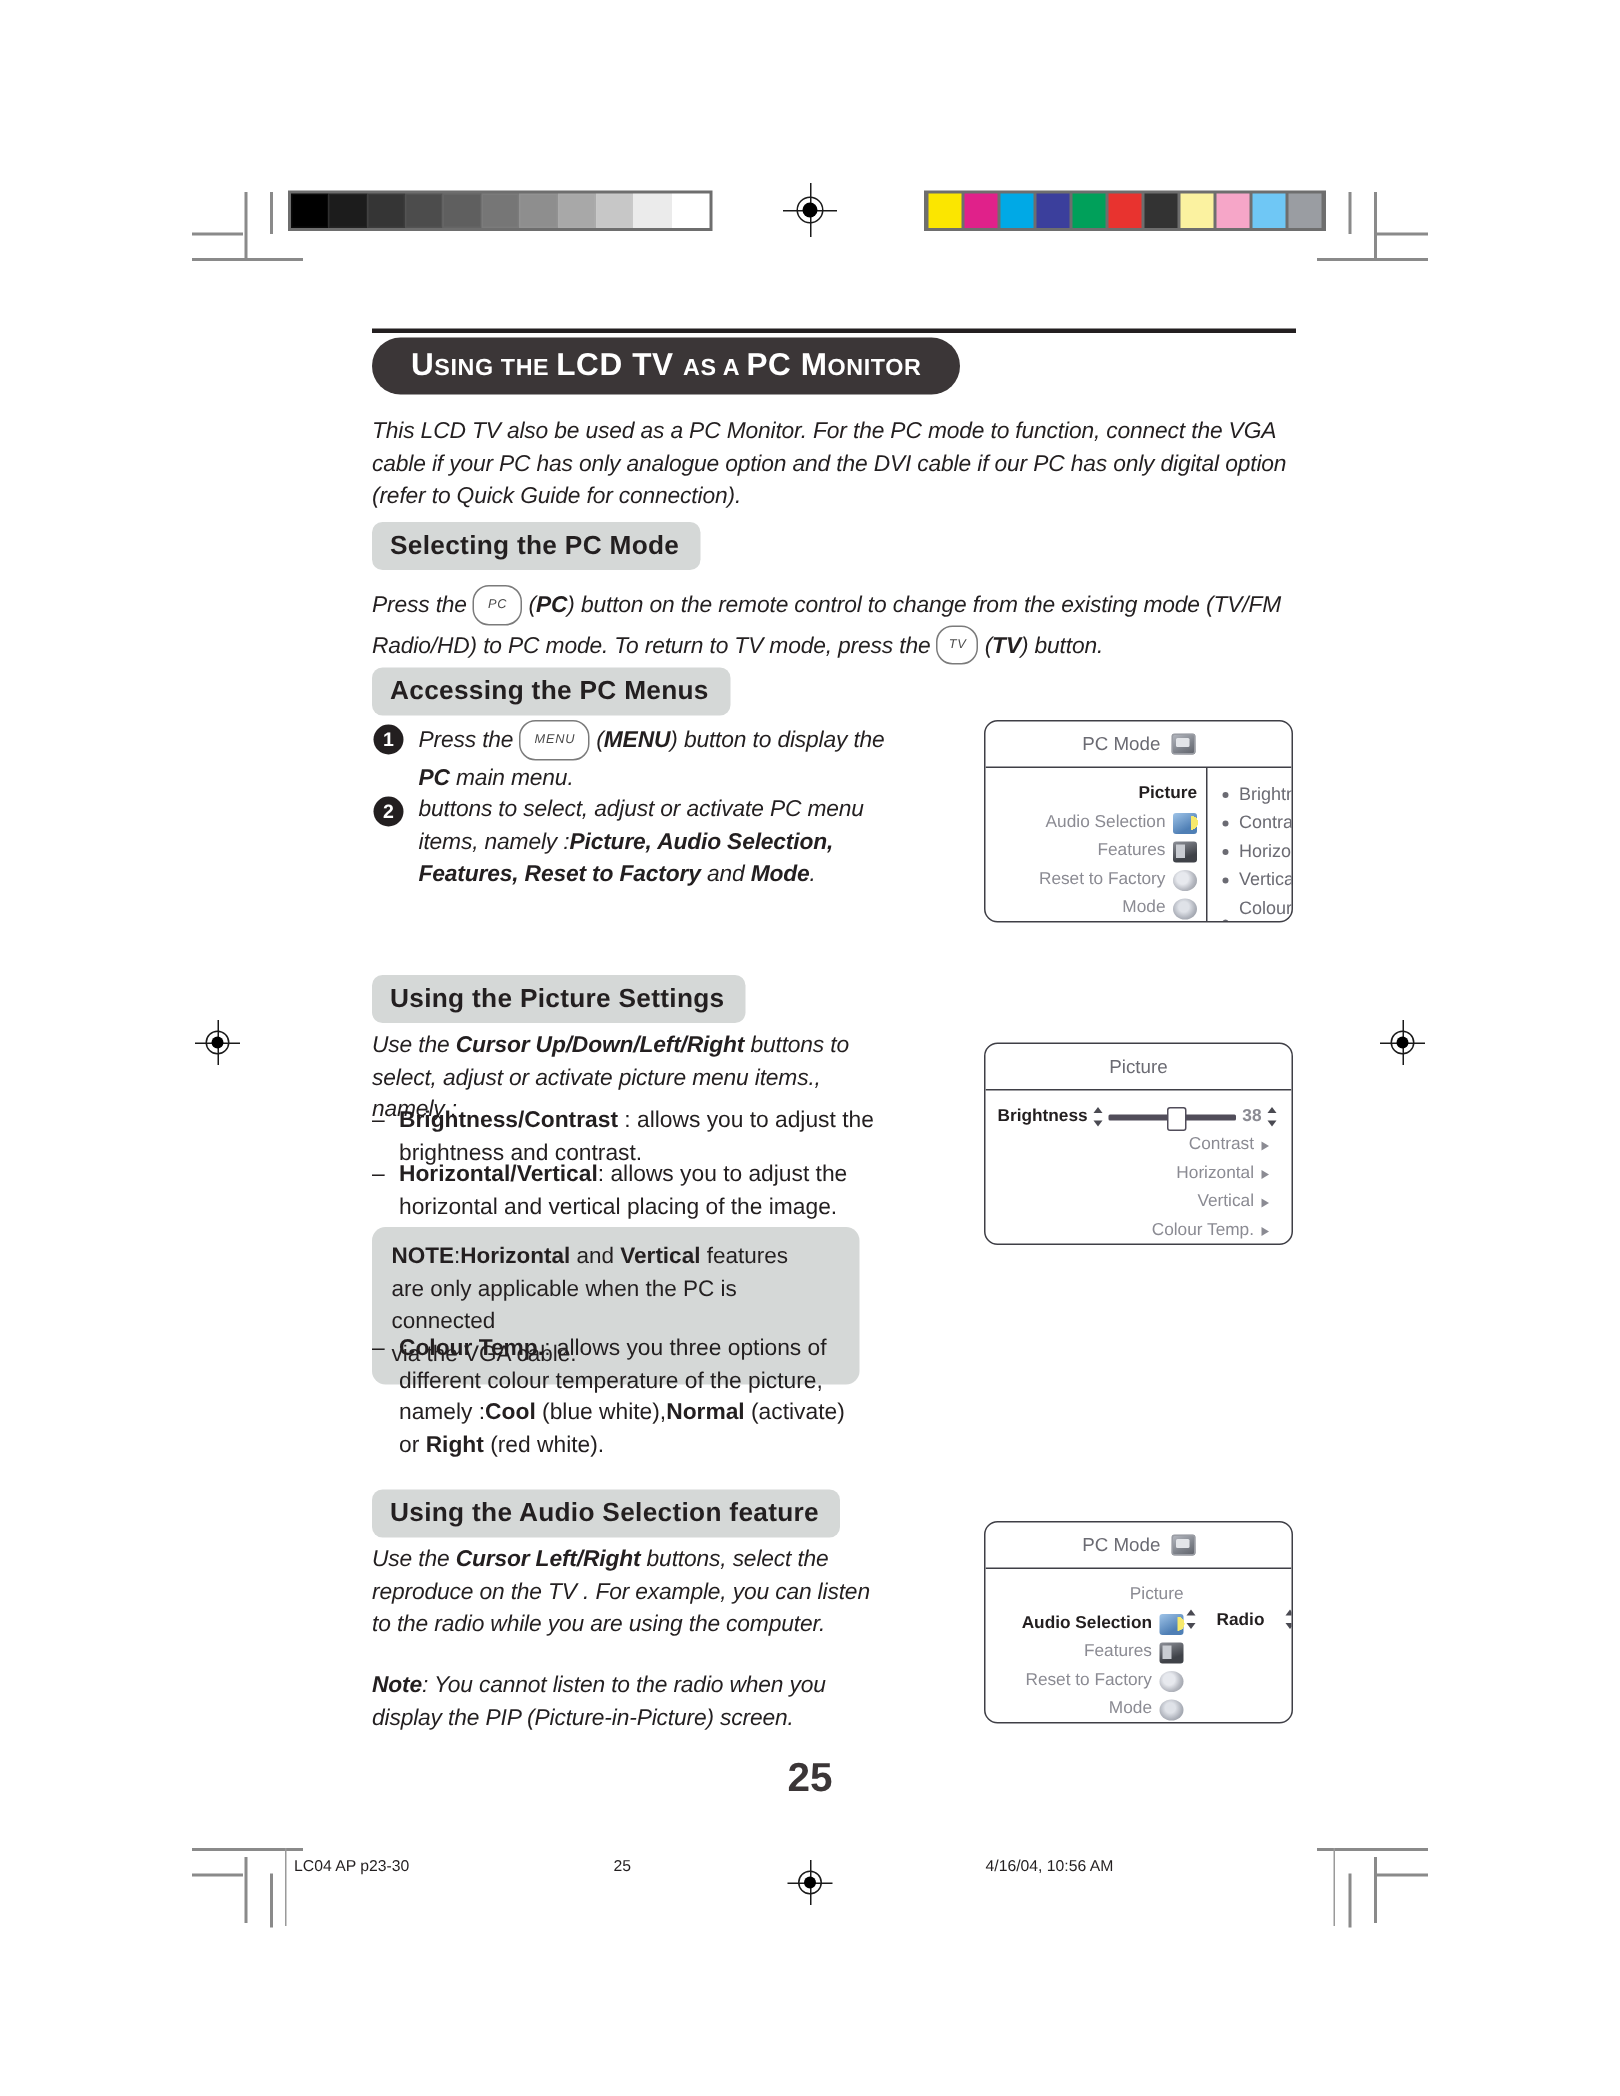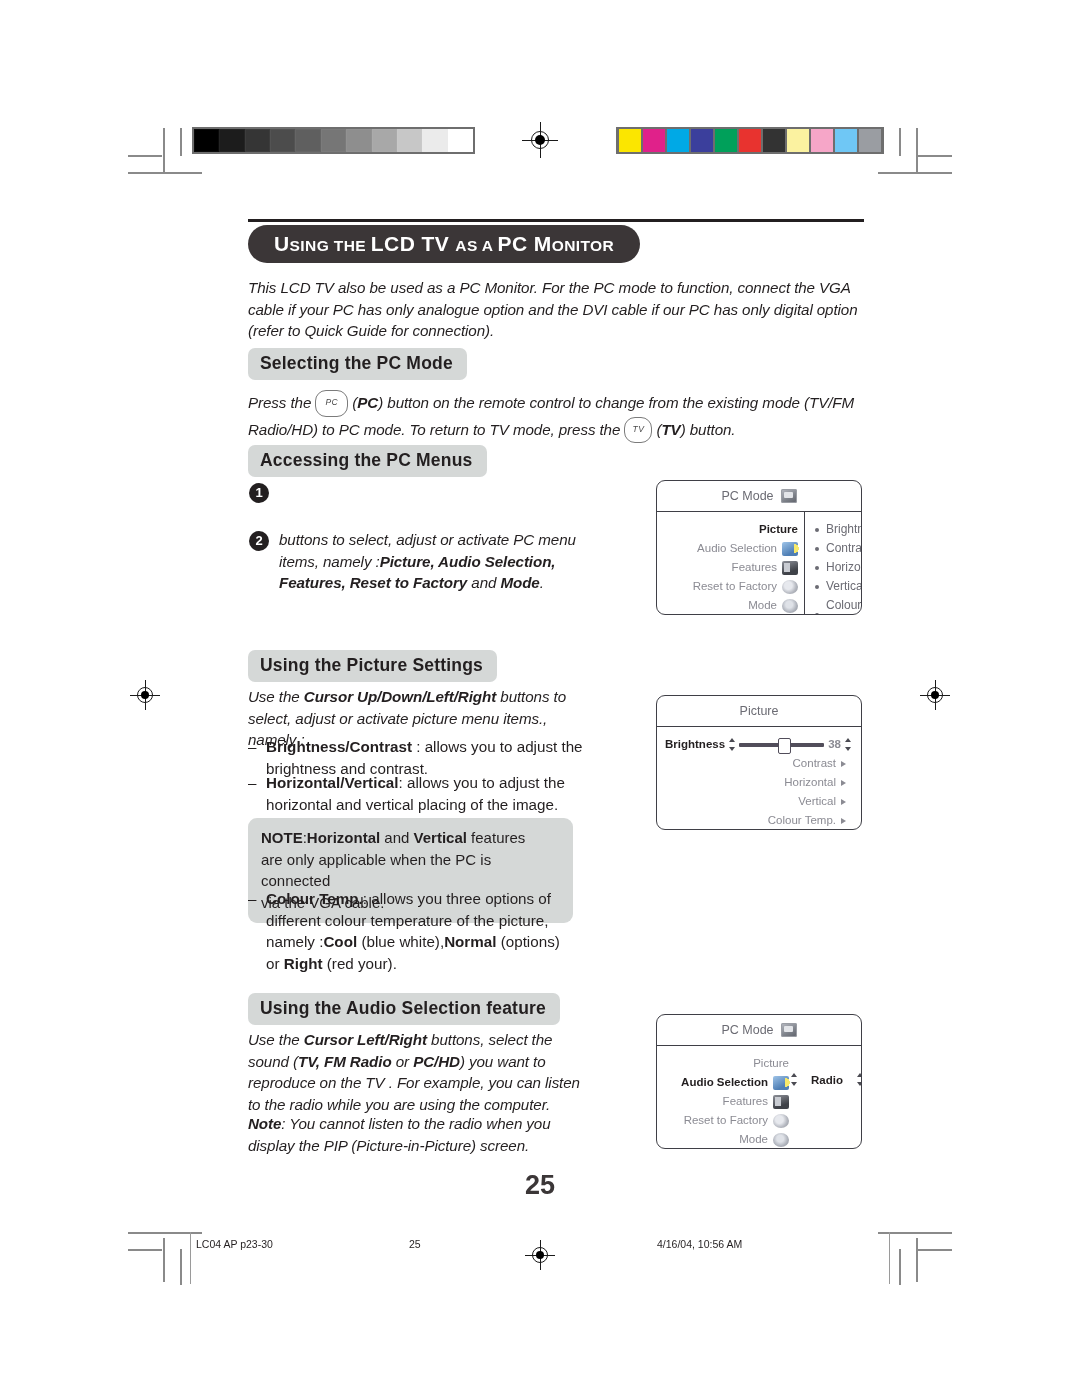--- a/index.html
+++ b/index.html
@@ -377,20 +377,31 @@
     <div>
       <span>Radio/HD) to PC mode. To return to TV mode, press the</span>
       <span class="key wide">TV</span>
       <span>(</span><b>TV</b><span>) button.</span>
     </div>
   </div>
 
   <div class="head-pill" style="left:248px; top:445px;">Accessing the PC Menus</div>
 
   <div class="num-bullet" style="left:249px; top:483px;">1</div>
+  <div class="para" style="left:279px; top:481px; width:330px;">
+    <div>
+      <span>Press the</span>
+      <span class="key">MENU</span>
+      <span>(</span><b>MENU</b><span>) button to display the</span>
+    </div>
+    <div>
+      <b>PC</b>
+      <span>main menu.</span>
+    </div>
+  </div>
 
   <div class="num-bullet" style="left:249px; top:531px;">2</div>
   <div class="para" style="left:279px; top:529px; width:340px;">
     <div>buttons to select, adjust or activate PC menu</div>
     <div>
       <span>items, namely :</span><b>Picture, Audio Selection,</b>
     </div>
     <div>
       <b>Features, Reset to Factory</b>
       <span>and</span>
@@ -491,26 +502,26 @@
 
   <div class="dash-item" style="left:266px; top:888px; width:330px;">
     <span class="dash">–</span>
     <div>
       <b>Colour Temp.</b><span>: allows you three options of</span>
     </div>
     <div>different colour temperature of the picture,</div>
     <div>
       <span>namely :</span><b>Cool</b>
       <span>(blue white),</span><b>Normal</b>
-      <span>(options)</span>
+      <span>(activate)</span>
     </div>
     <div>
       <span>or</span>
       <b>Right</b>
-      <span>(red your).</span>
+      <span>(red white).</span>
     </div>
   </div>
 
   <div class="osd" style="left:656px; top:695px; width:206px; height:135px;">
     <div class="osd-title">
       <span>Picture</span>
     </div>
     <div style="padding:8px 10px 8px 8px;">
       <div class="osd-row selected" style="justify-content:flex-start; gap:4px;">
         <span>Brightness</span>
@@ -543,25 +554,20 @@
   </div>
 
   <div class="head-pill" style="left:248px; top:993px;text-align:right;">Using the Audio Selection feature</div>
 
   <div class="para" style="left:248px; top:1029px; width:335px;">
     <div>
       <span>Use the</span>
       <b>Cursor Left/Right</b>
       <span>buttons, select the</span>
     </div>
-    <div>
-      <span>sound (</span><b>TV, FM Radio</b>
-      <span>or</span>
-      <b>PC/HD</b><span>) you want to</span>
-    </div>
     <div>reproduce on the TV . For example, you can listen</div>
     <div>to the radio while you are using the computer.</div>
   </div>
 
   <div class="para" style="left:248px; top:1113px; width:335px;">
     <div>
       <b>Note</b><span>: You cannot listen to the radio when you</span>
     </div>
     <div>display the PIP (Picture-in-Picture) screen.</div>
   </div>

